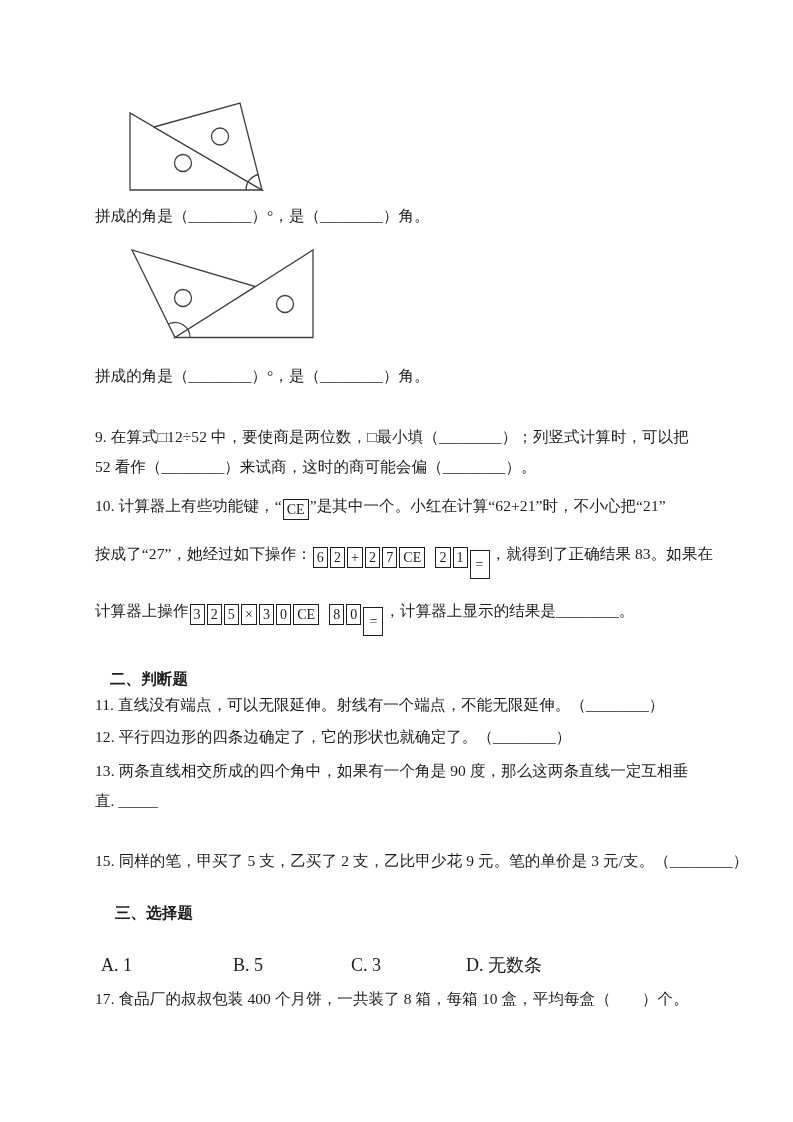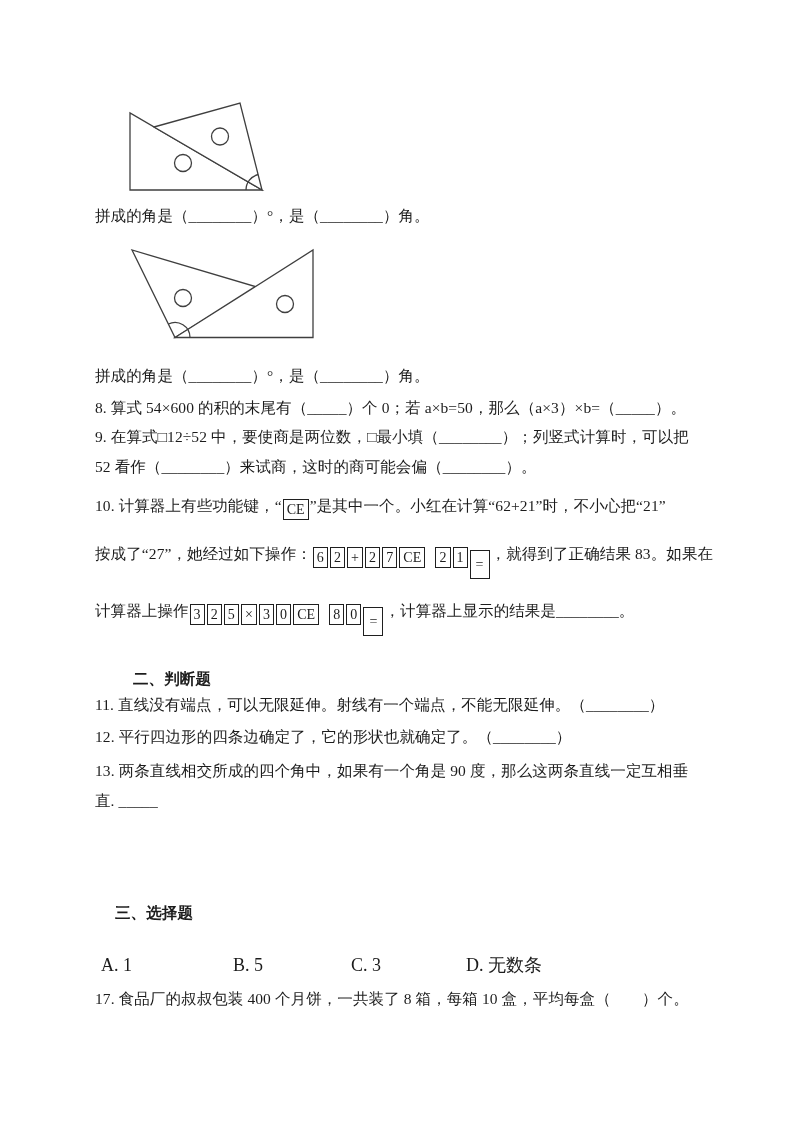--- a/index.html
+++ b/index.html
@@ -55,43 +55,43 @@
   <svg class="fig" style="left:112px; top:247px;" width="205" height="95" viewBox="0 0 205 95">
     <polygon points="20,3 63,90.5 145,40" fill="#ffffff"></polygon>
     <polygon points="63,90.5 201,3 201,90.5" fill="#ffffff"></polygon>
     <circle cx="71" cy="51" r="8.5" fill="none"></circle>
     <circle cx="173" cy="57" r="8.5" fill="none"></circle>
     <path d="M 56.4 77 A 15 15 0 0 1 78 90.5" fill="none"></path>
   </svg>
 
   <div class="line" style="left:95px; top:365px;">拼成的角是（________）°，是（________）角。</div>
 
-  <div class="line" style="left:95px; top:397px;">8. 算式 54×600 的积的末尾有（_____）个 0；若 a×b=50，那么（a×3）×b=（_____）。</div>
 
   <div class="line" style="left:95px; top:426px;">9. 在算式□12÷52 中，要使商是两位数，□最小填（________）；列竖式计算时，可以把</div>
   <div class="line" style="left:95px; top:456px;">52 看作（________）来试商，这时的商可能会偏（________）。</div>
 
   <div class="line" style="left:95px; top:495px;">
     <span>10. 计算器上有些功能键，“</span><span class="key">CE</span><span>”是其中一个。小红在计算“62+21”时，不小心把“21”</span>
   </div>
 
   <div class="line" style="left:95px; top:543px;">
     <span>按成了“27”，她经过如下操作：</span><span class="key">6</span><span class="key">2</span><span class="key">+</span><span class="key">2</span><span class="key">7</span><span class="key">CE</span><span class="key-gap"></span><span class="key">2</span><span class="key">1</span><span class="key key-eq">=</span><span>，就得到了正确结果 83。如果在</span>
   </div>
 
   <div class="line" style="left:95px; top:600px;">
     <span>计算器上操作</span><span class="key">3</span><span class="key">2</span><span class="key">5</span><span class="key">×</span><span class="key">3</span><span class="key">0</span><span class="key">CE</span><span class="key-gap"></span><span class="key">8</span><span class="key">0</span><span class="key key-eq">=</span><span>，计算器上显示的结果是________。</span>
   </div>
 
-  <div class="line bold" style="left:133px; top:668px;font-family:Liberation Serif, serif;">二、判断题</div>
+  <div class="line bold" style="left:110px; top:668px;font-family:Liberation Serif, serif;">二、判断题</div>
 
   <div class="line" style="left:95px; top:694px;">11. 直线没有端点，可以无限延伸。射线有一个端点，不能无限延伸。（________）</div>
   <div class="line" style="left:95px; top:726px;">12. 平行四边形的四条边确定了，它的形状也就确定了。（________）</div>
   <div class="line" style="left:95px; top:760px;">13. 两条直线相交所成的四个角中，如果有一个角是 90 度，那么这两条直线一定互相垂</div>
   <div class="line" style="left:95px; top:790px;">直. _____</div>
+  <div class="line" style="left:95px; top:850px;">15. 同样的笔，甲买了 5 支，乙买了 2 支，乙比甲少花 9 元。笔的单价是 3 元/支。（________）</div>
 
   <div class="line bold" style="left:115px; top:902px;">三、选择题</div>
 
 
   <span class="opt" style="left:101px; top:955px;">A. 1</span>
   <span class="opt" style="left:233px; top:955px;">B. 5</span>
   <span class="opt" style="left:351px; top:955px;">C. 3</span>
   <span class="opt" style="left:466px; top:955px;">D. 无数条</span>
 
   <div class="line" style="left:95px; top:988px;">17. 食品厂的叔叔包装 400 个月饼，一共装了 8 箱，每箱 10 盒，平均每盒（　　）个。</div>

